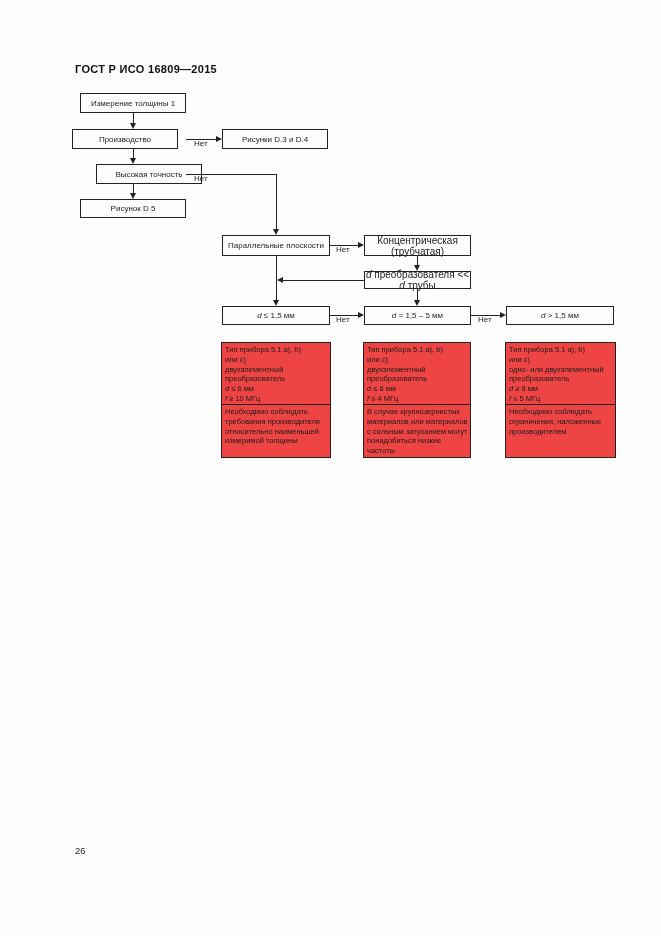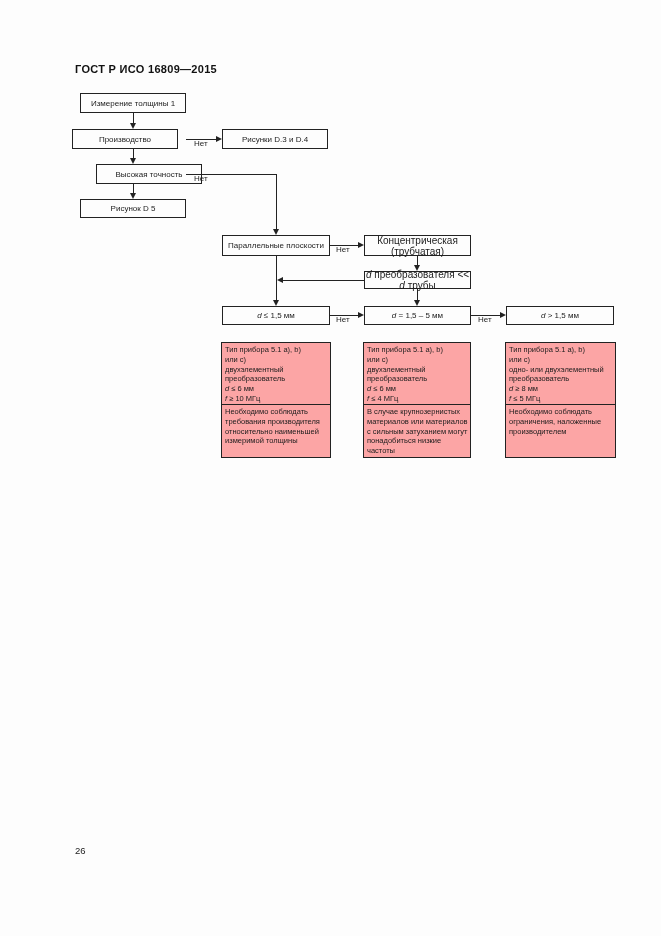--- a/index.html
+++ b/index.html
@@ -22,21 +22,21 @@
     background:#fdfdfd;
     display:flex;align-items:center;justify-content:center;
     font-size:8px;color:#1c1c1c;
     box-sizing:border-box;
     text-align:center;
   }
   .box.small{font-size:10px;}
   .spec{
     position:absolute;
     border:1.5px solid #222;
-    background:#fca5a5;
+    background:#ef4444;
     box-sizing:border-box;
     font-size:7.5px;line-height:9.8px;
     padding:2px 2px 0 3px;
     text-align:left;color:#1c1c1c;
   }
   .spec .line{white-space:nowrap;}
   .it{font-style:italic;}
   .hline,.vline{position:absolute;background:#222;}
   .hline{height:1px;}
   .vline{width:1px;}

